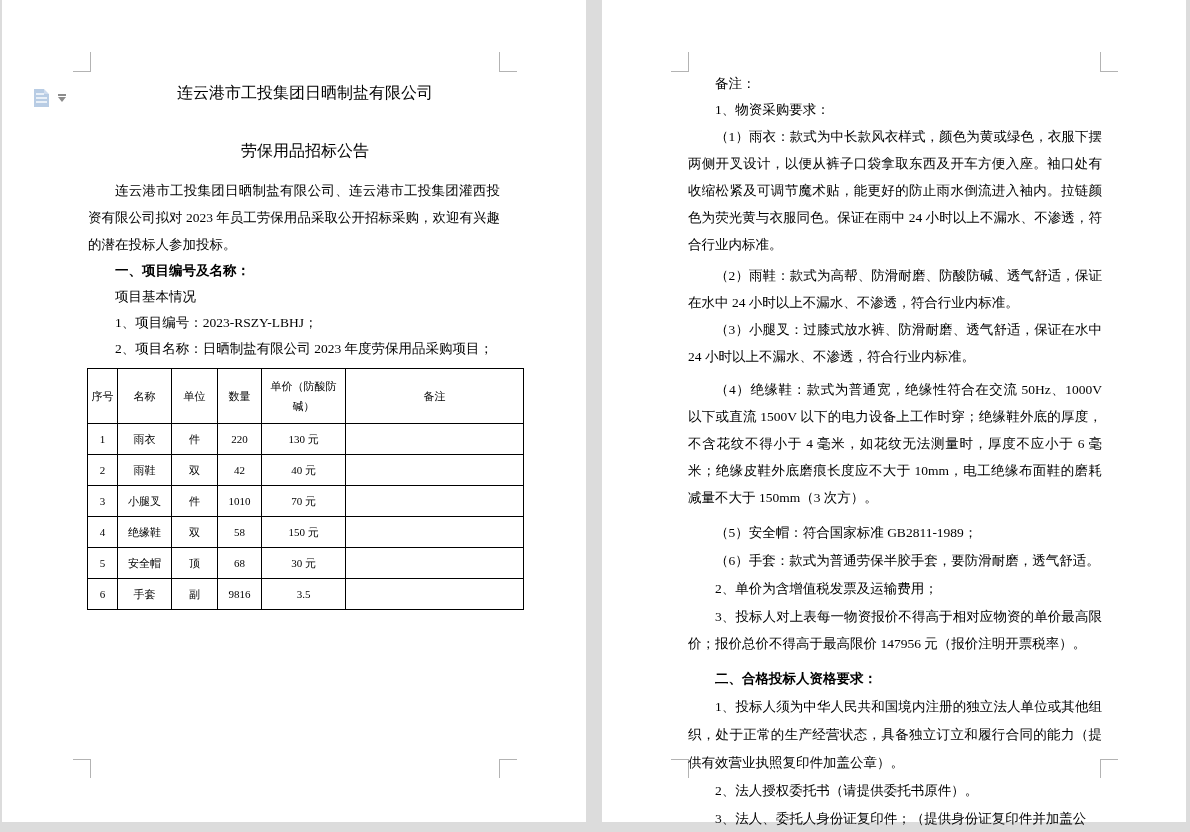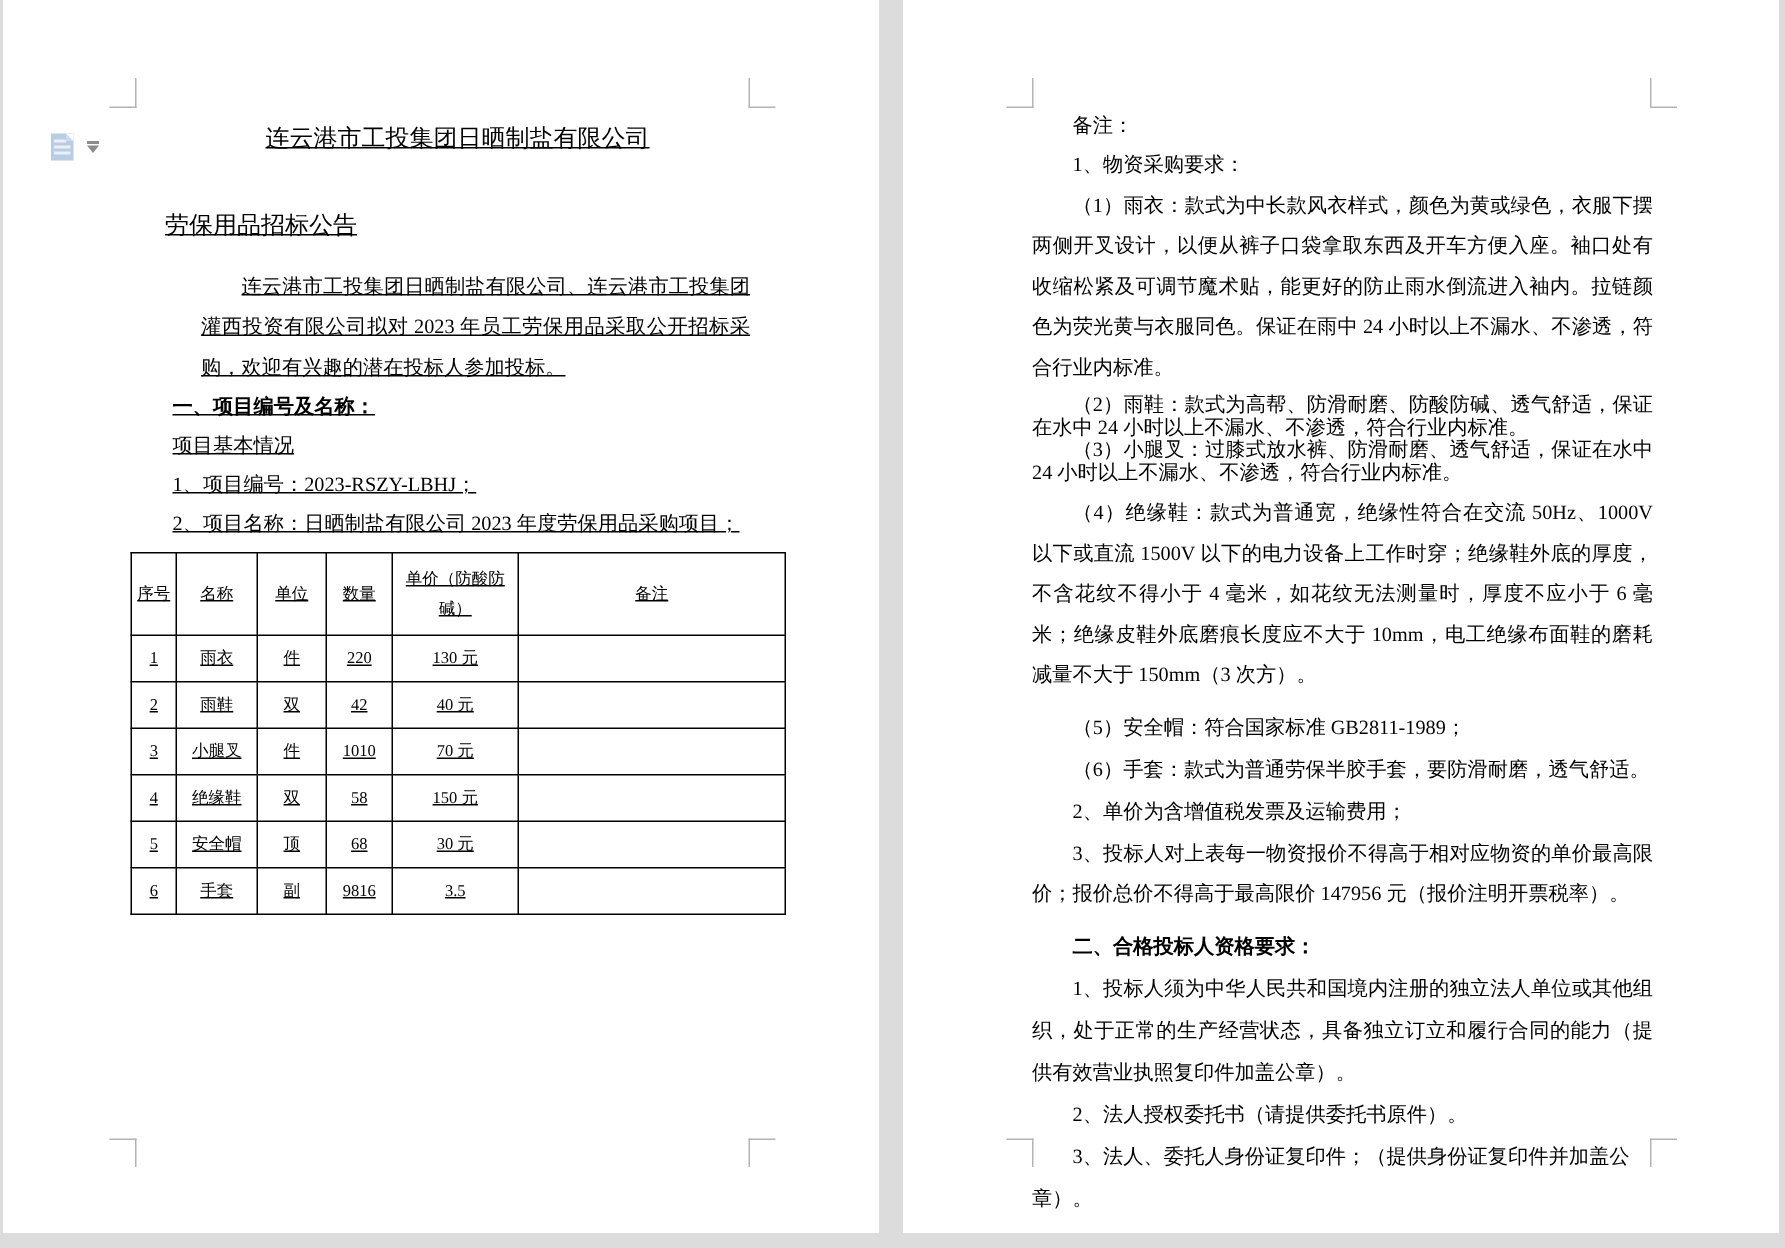--- a/index.html
+++ b/index.html
@@ -16,31 +16,31 @@
   #page-2{left:602px;}
 
   
   .crop{position:absolute;width:17px;}
   .crop.tl{height:19px;border-right:1px solid #b3b3b3;border-bottom:1px solid #b3b3b3;}
   .crop.tr{height:19px;border-left:1px solid #b3b3b3;border-bottom:1px solid #b3b3b3;}
   .crop.bl{height:18px;border-right:1px solid #b3b3b3;border-top:1px solid #b3b3b3;}
   .crop.br{height:18px;border-left:1px solid #b3b3b3;border-top:1px solid #b3b3b3;}
 
   .content{position:absolute;top:71px;font-size:13.5px;line-height:26px;}
-  #page-1 .content{left:86px;width:412px;text-decoration:underline;}
+  #page-1 .content{left:86px;width:412px;}
   #page-2 .content{left:86px;width:414px;}
 
   .doc-title{font-size:16px;text-align:center;padding-left:22px;line-height:28px;margin:8px 0 0 0;}
-  .doc-subtitle{font-size:16px;padding-left:22px;line-height:28px;margin:30px 0 0 0;}
+  .doc-subtitle{font-size:16px;text-align:center;padding-left:22px;line-height:28px;margin:30px 0 0 0;}
   p{margin:0;}
   .indent{text-indent:2em;}
   .just{text-align:justify;}
   .b{font-weight:bold;}
-  .intro{margin-top:12px;line-height:27px;margin-left:46px;}
-  .tight{line-height:15px;}
+  .intro{margin-top:12px;line-height:27px;}
+  .tight{line-height:27px;}
   .mt4{margin-top:4px;}
   .mt6{margin-top:6px;}
   .mt8{margin-top:8px;}
   .lh27{line-height:27px;}
   .lh28{line-height:28px;}
 
   table.items{
     border-collapse:collapse;table-layout:fixed;
     margin:6px 0 0 -1px;width:437px;
     font-size:11px;

